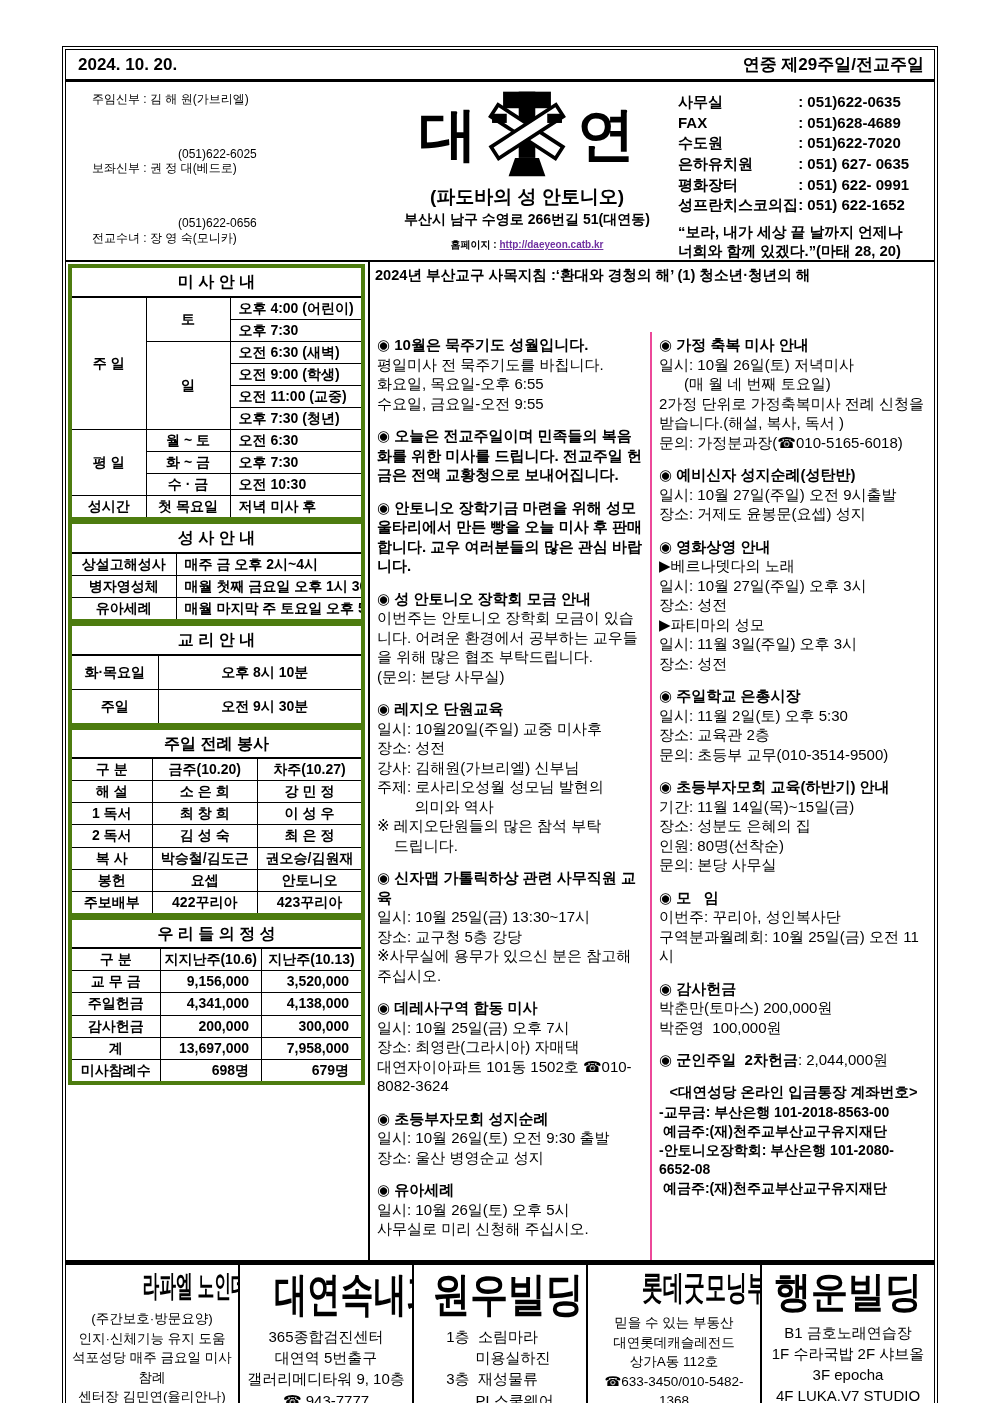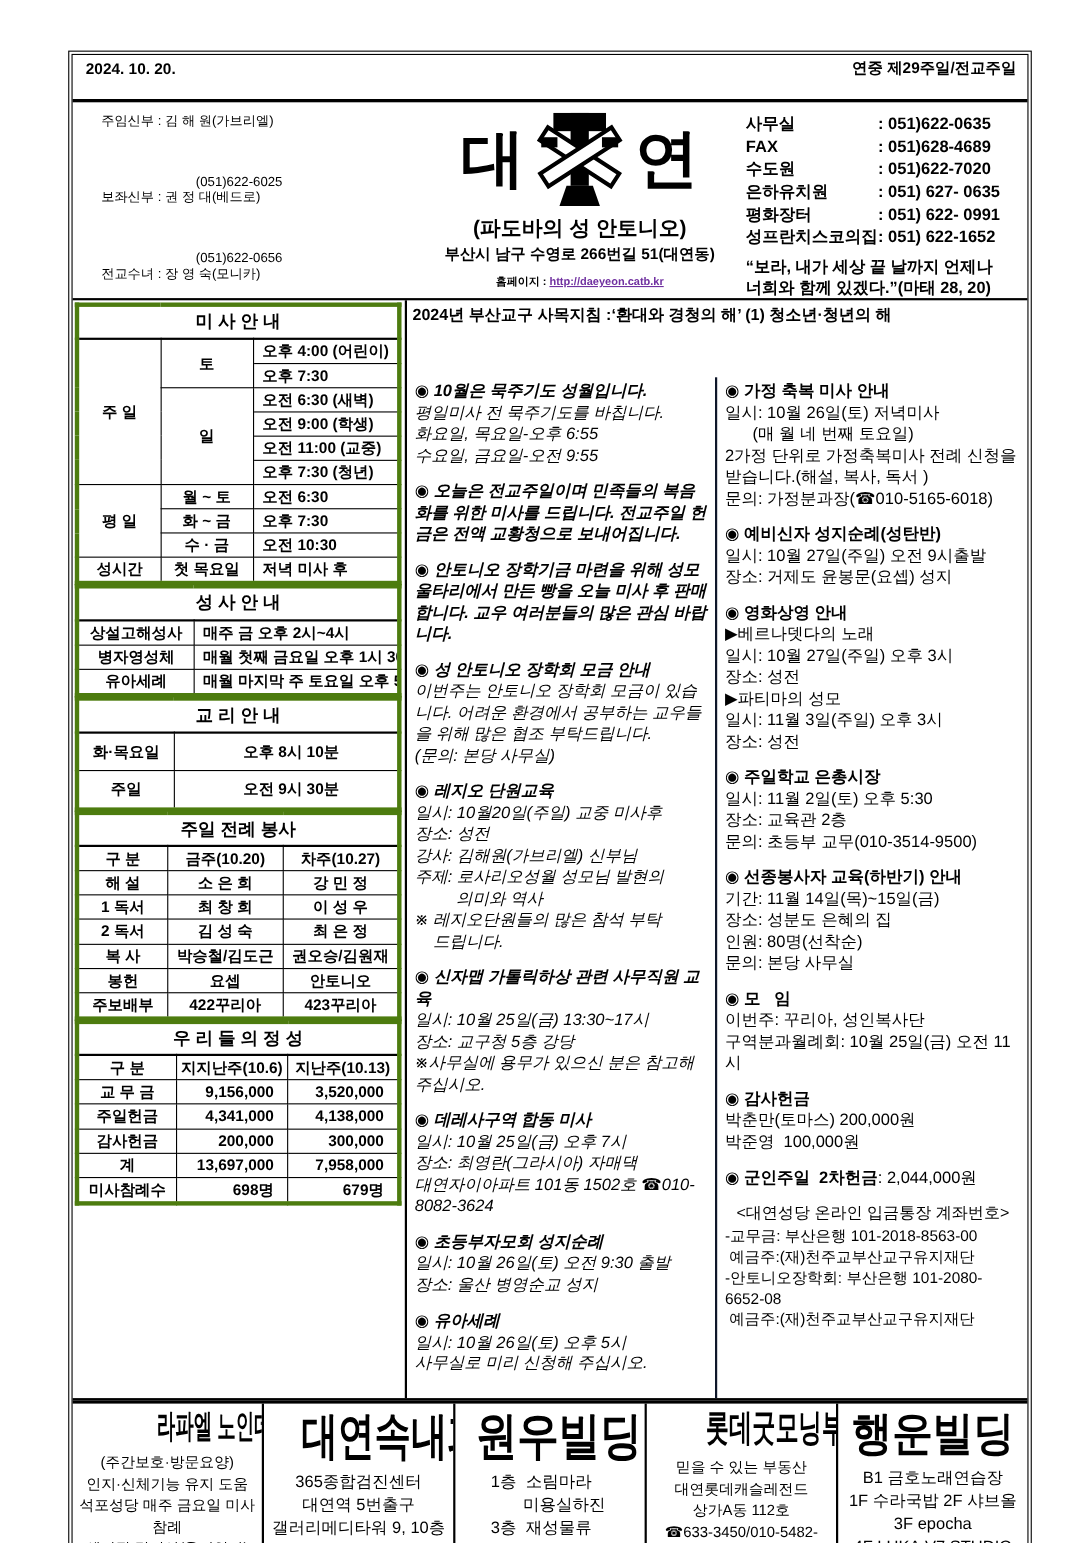--- a/index.html
+++ b/index.html
@@ -2,21 +2,21 @@
 <html><head>
 <meta charset="utf-8">
 <style>
   html,body{margin:0;padding:0;background:#fff;color:#000;
     font-family:"Liberation Sans","DejaVu Sans",sans-serif;}
   .canvas{position:relative;width:992px;height:1403px;background:#fff;overflow:hidden;}
   .sheet{position:absolute;left:62px;top:46px;width:868px;border:4px double #000;background:#fff;}
 
   
   .date-bar{display:flex;justify-content:space-between;align-items:center;
-    border-bottom:3px solid #000;font-weight:bold;font-size:14px;padding:3px 10px 19px 12px;}
+    border-bottom:3px solid #000;font-weight:bold;font-size:17px;padding:3px 10px 3px 12px;}
 
   
   .header{display:flex;border-bottom:2px solid #000;height:178px;overflow:hidden;}
   .contacts{width:292px;padding:10px 0 0 26px;font-weight:normal;font-size:12px;line-height:1.22;}
   .c-line{white-space:nowrap;}
   .c-phone{padding-left:86px;margin-top:40px;}
   .logo-box{width:286px;text-align:center;padding-top:4px;}
   .logo-row{display:flex;align-items:center;justify-content:center;gap:4px;height:96px;}
   .logo-ch{font-size:58px;font-weight:900;line-height:1;}
   .logo-sub{font-weight:bold;font-size:19px;margin-top:2px;}
@@ -37,27 +37,27 @@
   .tbl th.sec-title{font-size:16px;padding:4px 0;border-bottom:2px solid #000;}
   .tbl td.num{text-align:right;padding-right:12px;}
   .tbl.catechism td{padding:8px 2px;}
   .tbl.catechism td.val{text-align:center;padding-left:12px;}
   .tbl td.val{text-align:left;padding-left:8px;}
 
   .col-notices{flex:1;display:flex;flex-direction:column;gap:45px;}
   .notice-headline{font-weight:bold;font-size:14.6px;padding:4px 2px 2px 5px;white-space:nowrap;overflow:hidden;}
   .notice-cols{display:flex;flex:1;}
   .ncol{width:50%;box-sizing:border-box;padding:3px 6px 8px 7px;font-size:15px;line-height:1.3;}
-  .ncol.center{border-right:2px solid #0f172a;font-style:italic;}
+  .ncol.center{border-right:2px solid #ec4899;}
   .nitem{margin-bottom:13px;}
   .ntitle{font-weight:bold;white-space:pre-wrap;}
   .nbody{white-space:pre-wrap;}
   .nbody.bold{font-weight:bold;}
   .nsuffix{font-weight:normal;}
-  .account{font-weight:normal;font-size:14px;margin-top:4px;}
+  .account{font-weight:bold;font-size:14px;margin-top:4px;}
   .account-heading{text-align:center;font-size:14.6px;margin-bottom:2px;}
   .account-lines{white-space:pre-wrap;line-height:1.35;}
 
   
   .ads{display:flex;border-top:3px solid #000;}
   .ad{flex:1;border-right:2px solid #000;text-align:center;padding:5px 2px 12px;box-sizing:border-box;overflow:hidden;}
   .ad:last-child{border-right:none;}
   .ad-title{font-weight:900;white-space:nowrap;line-height:1.05;margin-bottom:8px;}
   .ad-title span{display:inline-block;transform-origin:center;}
   .t1{font-size:30px;} .t1 span{transform:scaleX(0.56);}
@@ -400,21 +400,21 @@
 일시: 11월 3일(주일) 오후 3시
 장소: 성전</div>
           </div>
           <div class="nitem">
             <div class="ntitle">◉ 주일학교 은총시장</div>
             <div class="nbody">일시: 11월 2일(토) 오후 5:30
 장소: 교육관 2층
 문의: 초등부 교무(010-3514-9500)</div>
           </div>
           <div class="nitem">
-            <div class="ntitle">◉ 선종봉사자 교육(하반기) 안내</div>
+            <div class="ntitle">◉ 초등부자모회 교육(하반기) 안내</div>
             <div class="nbody">기간: 11월 14일(목)~15일(금)
 장소: 성분도 은혜의 집
 인원: 80명(선착순)
 문의: 본당 사무실</div>
           </div>
           <div class="nitem">
             <div class="ntitle">◉ 모   임</div>
             <div class="nbody">이번주: 꾸리아, 성인복사단
 구역분과월례회: 10월 25일(금) 오전 11시</div>
           </div>

